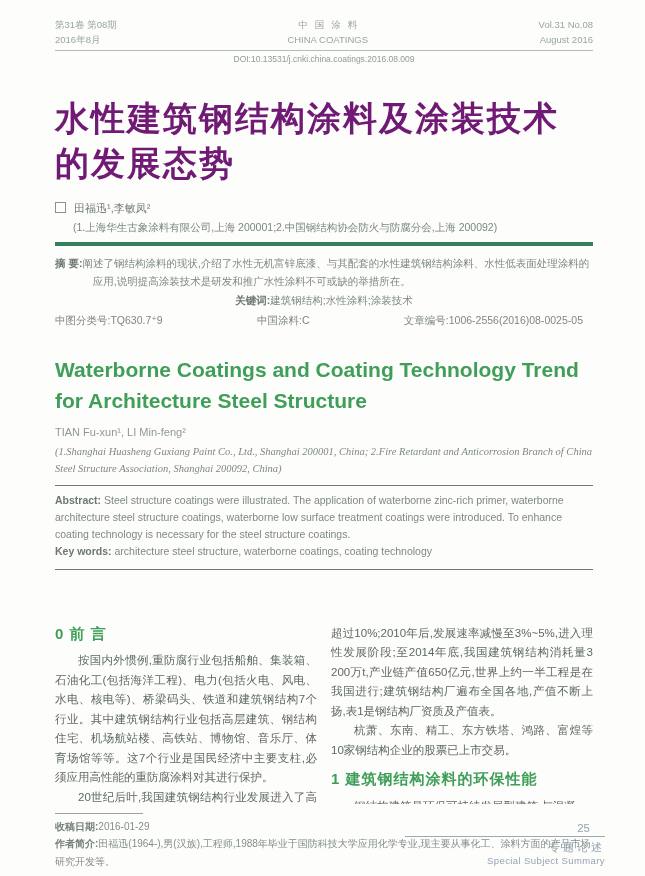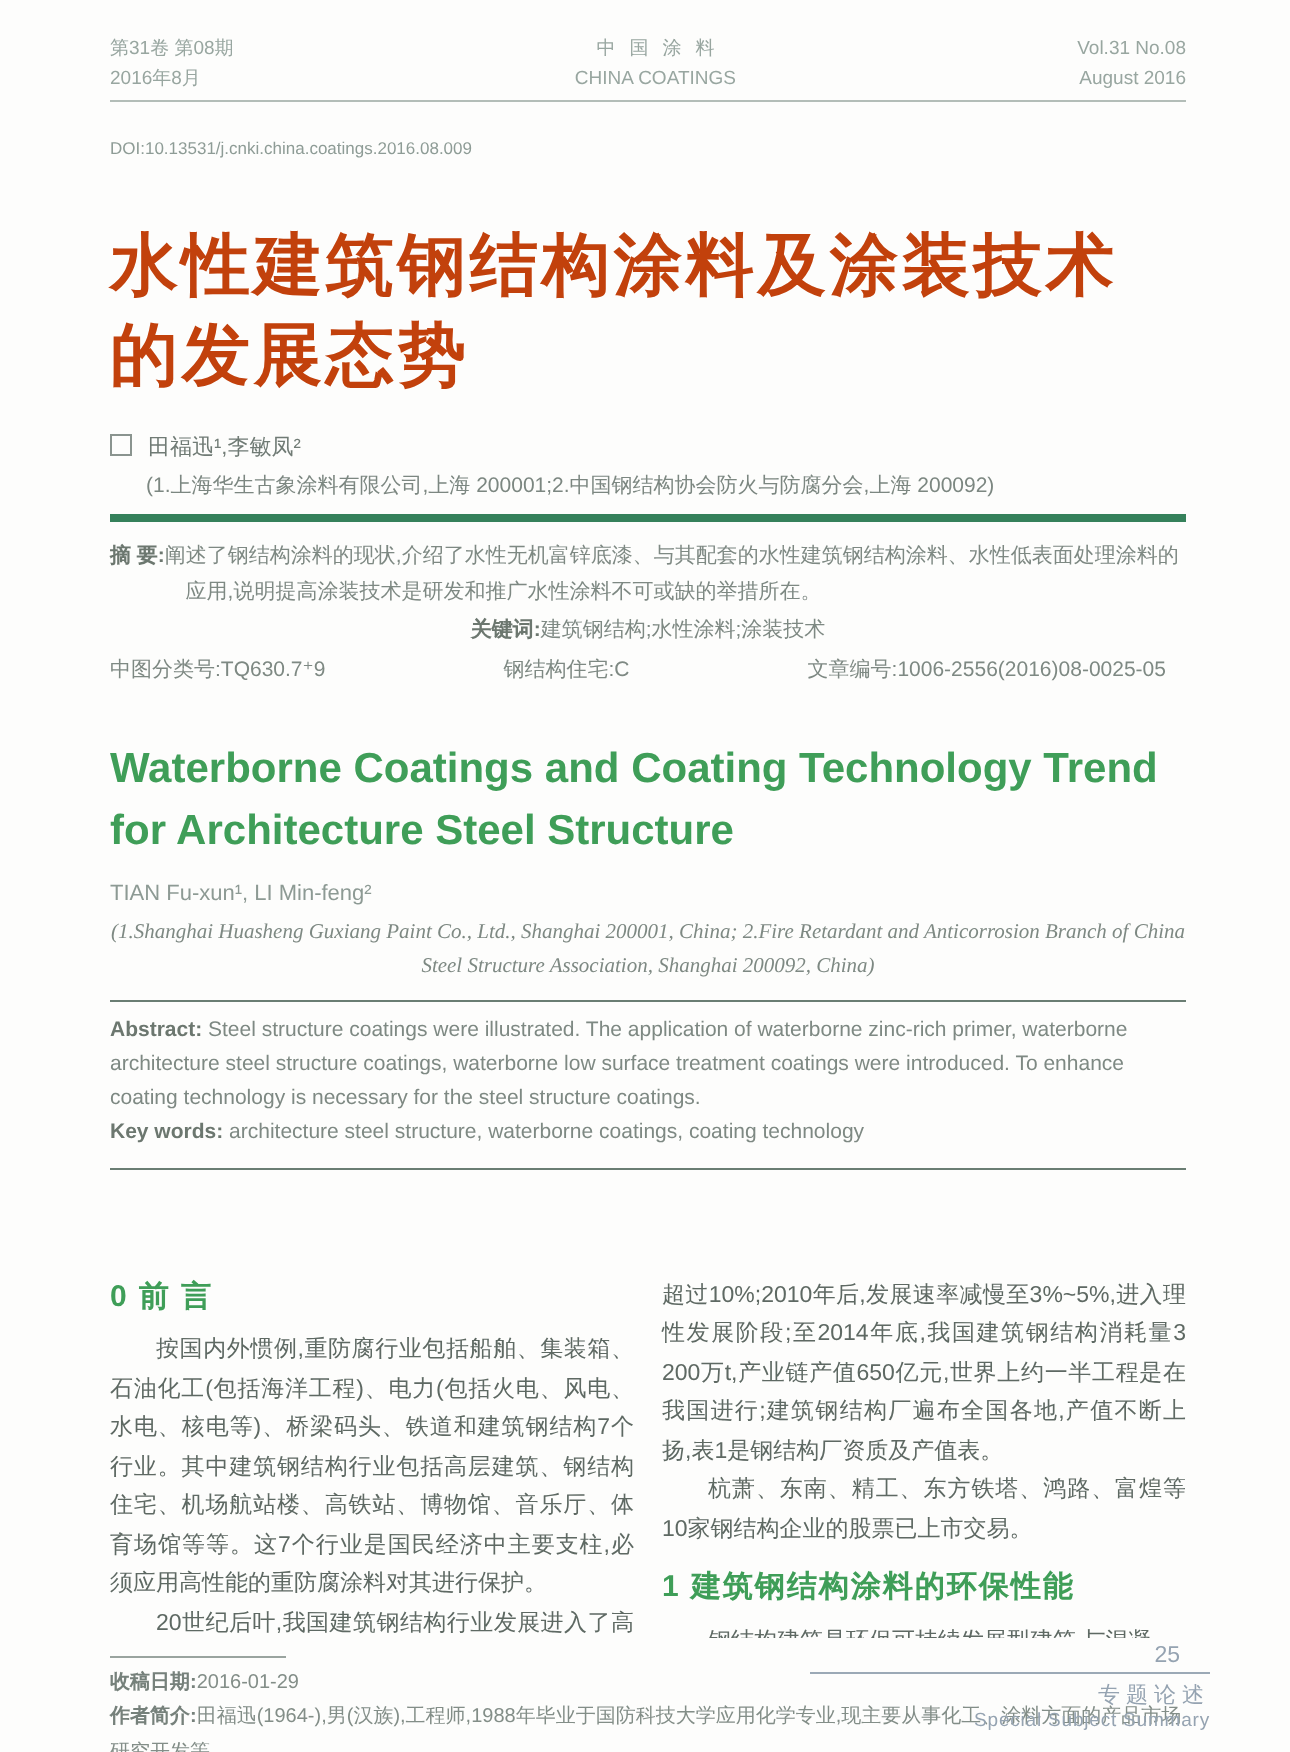--- a/index.html
+++ b/index.html
@@ -11,37 +11,37 @@
     background:#fdfdfc;
     font-family:"Liberation Sans","DejaVu Sans",sans-serif;
     overflow:hidden;
   }
   
   .masthead{display:flex;justify-content:space-between;font-size:9.5px;line-height:1.55;color:#98a6a0;}
   .mh-center{text-align:center;}
   .mh-right{text-align:right;}
   .mh-cn{letter-spacing:7px;padding-left:7px;}
   .mh-rule{border-top:1px solid #b3bdb8;margin-top:3px;}
-  .doi{font-size:8.5px;color:#8e9c96;margin-top:18px;}
+  .doi{font-size:8.5px;color:#8e9c96;margin-top:3px;text-align:center;}
   
-  .title-zh{margin:32px 0 0;font-size:34px;line-height:1.32;color:#c2410c;font-weight:bold;letter-spacing:2px;}
+  .title-zh{margin:32px 0 0;font-size:34px;line-height:1.32;color:#701a75;font-weight:bold;letter-spacing:2px;}
   .authors-zh{margin-top:15px;font-size:11px;color:#707b75;}
   .authors-zh .marker{display:inline-block;width:9px;height:9px;border:1px solid #8a948f;margin-right:8px;vertical-align:-1px;}
   .affil-zh{margin-top:5px;padding-left:18px;font-size:10.5px;color:#7c8781;}
   .green-rule{height:4px;background:#35815b;margin-top:7px;}
   
   .abstract-zh{margin-top:9px;font-size:10.5px;color:#7e8983;line-height:1.65;}
   .abstract-zh b{color:#6c776f;font-weight:bold;}
   .hang{margin:0;padding-left:3.6em;text-indent:-3.6em;}
   .kw{margin:2px 0 0;text-align:center;}
   .class-row{display:flex;justify-content:space-between;margin-top:3px;padding-right:10px;}
   
   .title-en{margin:26px 0 0;font-size:21px;line-height:1.45;color:#3f9e58;font-weight:bold;}
   .authors-en{margin-top:10px;font-size:11px;color:#8d9a94;}
-  .affil-en{margin-top:6px;font-size:10.5px;font-style:italic;font-family:"Liberation Serif","DejaVu Serif",serif;color:#7e8983;line-height:1.6;text-align:center;}
+  .affil-en{margin-top:6px;font-size:10.5px;font-style:italic;font-family:"Liberation Serif","DejaVu Serif",serif;color:#7e8983;line-height:1.6;}
   .en-abstract{margin-top:7px;border-top:1px solid #6a7d73;border-bottom:1px solid #6a7d73;padding:6px 0 9px;font-size:10.5px;color:#7e8983;line-height:1.62;}
   .en-abstract p{margin:0;}
   .en-abstract b{color:#6c776f;text-align:right;}
   
   .columns{margin-top:54px;display:flex;gap:14px;height:180px;overflow:hidden;}
   .col{flex:1;font-size:11.5px;color:#5e6963;line-height:19.5px;text-align:justify;}
   .col h3{margin:0 0 8px;font-size:15px;color:#3f9e58;font-weight:bold;letter-spacing:1px;}
   .col p{margin:0;}
   .col p.indent{text-indent:2em;}
   .col .right-h3{margin-top:9px;}
@@ -86,21 +86,21 @@
   </div>
   <div class="affil-zh">(1.上海华生古象涂料有限公司,上海  200001;2.中国钢结构协会防火与防腐分会,上海  200092)</div>
 
   <div class="green-rule"></div>
 
   <div class="abstract-zh">
     <p class="hang"><b>摘  要:</b><span>阐述了钢结构涂料的现状,介绍了水性无机富锌底漆、与其配套的水性建筑钢结构涂料、水性低表面处理涂料的应用,说明提高涂装技术是研发和推广水性涂料不可或缺的举措所在。</span></p>
     <p class="kw"><b>关键词:</b><span>建筑钢结构;水性涂料;涂装技术</span></p>
     <div class="class-row">
       <span>中图分类号:TQ630.7⁺9</span>
-      <span>钢结构住宅:C</span>
+      <span>中国涂料:C</span>
       <span>文章编号:1006-2556(2016)08-0025-05</span>
     </div>
   </div>
 
   <h2 class="title-en">Waterborne Coatings and Coating Technology Trend for Architecture Steel Structure</h2>
   <div class="authors-en">TIAN Fu-xun¹, LI Min-feng²</div>
   <div class="affil-en">(1.Shanghai Huasheng Guxiang Paint Co., Ltd., Shanghai 200001, China; 2.Fire Retardant and Anticorrosion Branch of China Steel Structure Association, Shanghai 200092, China)</div>
 
   <div class="en-abstract">
     <p><b>Abstract:</b><span> Steel structure coatings were illustrated. The application of waterborne zinc-rich primer, waterborne architecture steel structure coatings, waterborne low surface treatment coatings were introduced. To enhance coating technology is necessary for the steel structure coatings.</span></p>

